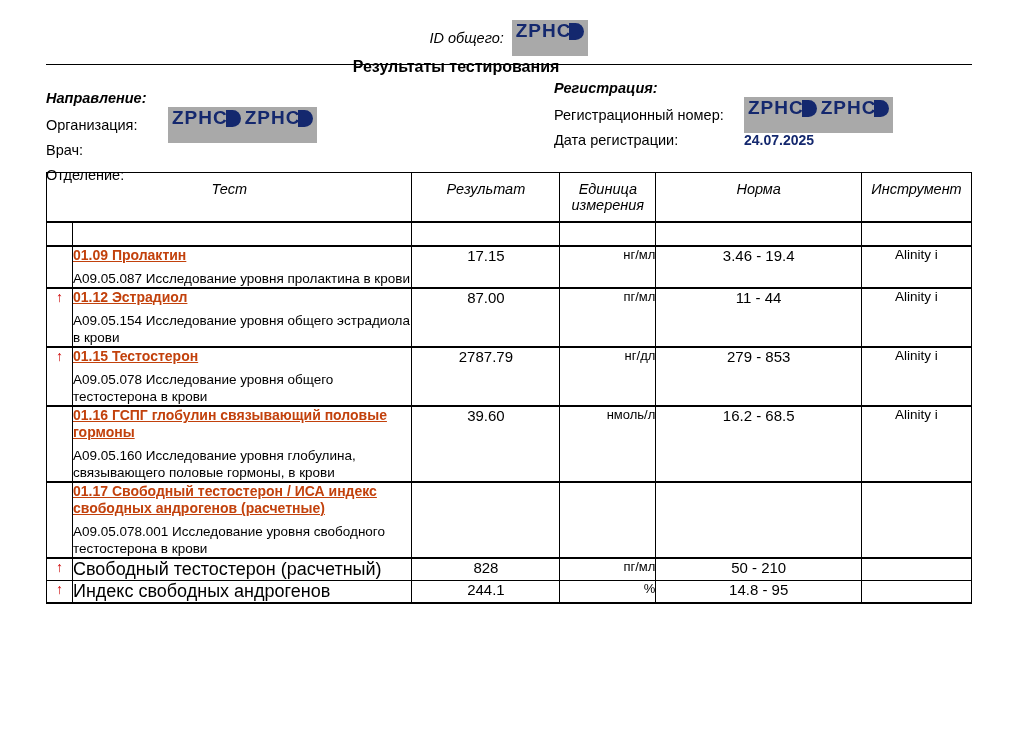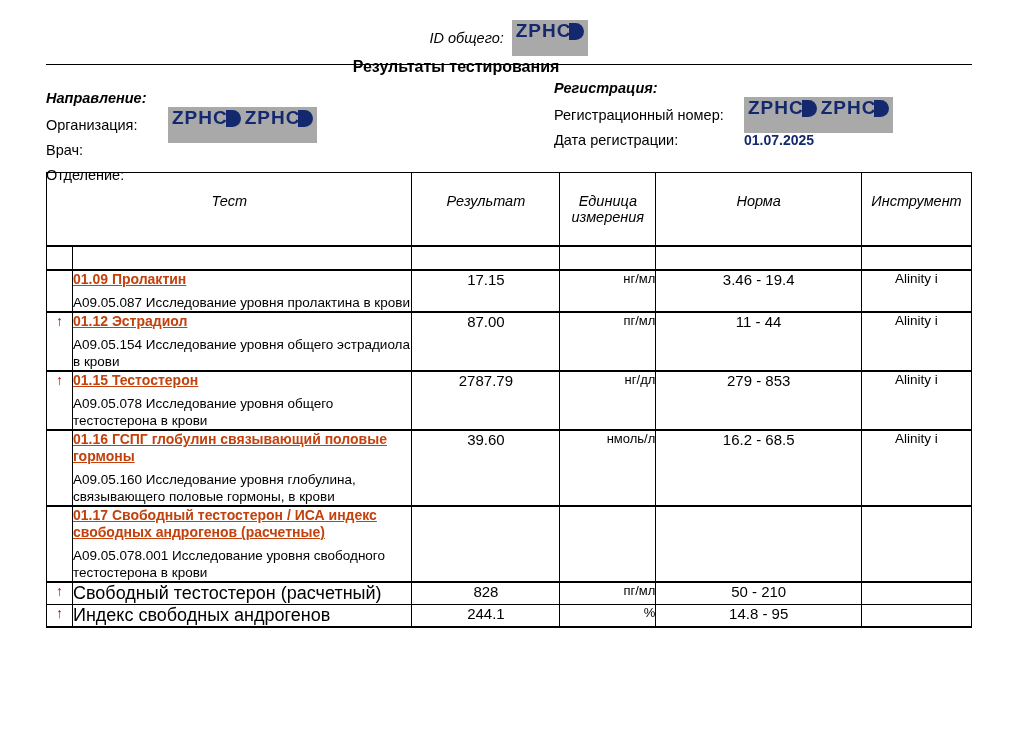--- a/index.html
+++ b/index.html
@@ -126,21 +126,21 @@
   }
   .tbl td, .tbl th {
     border: 1px solid #000;
     padding: 0;
     vertical-align: top;
   }
   .tbl thead th {
     font-weight: normal;
     font-style: italic;
     text-align: center;
-    padding: 20px 4px;
+    padding: 8px 4px;
     font-size: 14.5px;
     border-bottom: 2px solid #000;
   }
   .col-flag { width: 26px; }
   .col-test { width: 340px; }
   .col-res  { width: 148px; }
   .col-unit { width: 96px; }
   .col-norm { width: 206px; }
   .col-instr{ width: 110px; }
 
@@ -241,21 +241,21 @@
     </div>
 
     <div class="meta-col-right">
       <div class="meta-head">Регистрация:</div>
       <div class="meta-row">
         <span class="meta-key">Регистрационный номер:</span>
         <span class="redact"><span>ZPHC</span><span class="cap"></span><span style="margin-left:4px">ZPHC</span><span class="cap"></span></span>
       </div>
       <div class="meta-row">
         <span class="meta-key">Дата регистрации:</span>
-        <span class="meta-val">01.07.2025</span>
+        <span class="meta-val">24.07.2025</span>
       </div>
     </div>
   </div>
 
   <table class="tbl">
     <colgroup>
       <col class="col-flag">
       <col class="col-test">
       <col class="col-res">
       <col class="col-unit">

